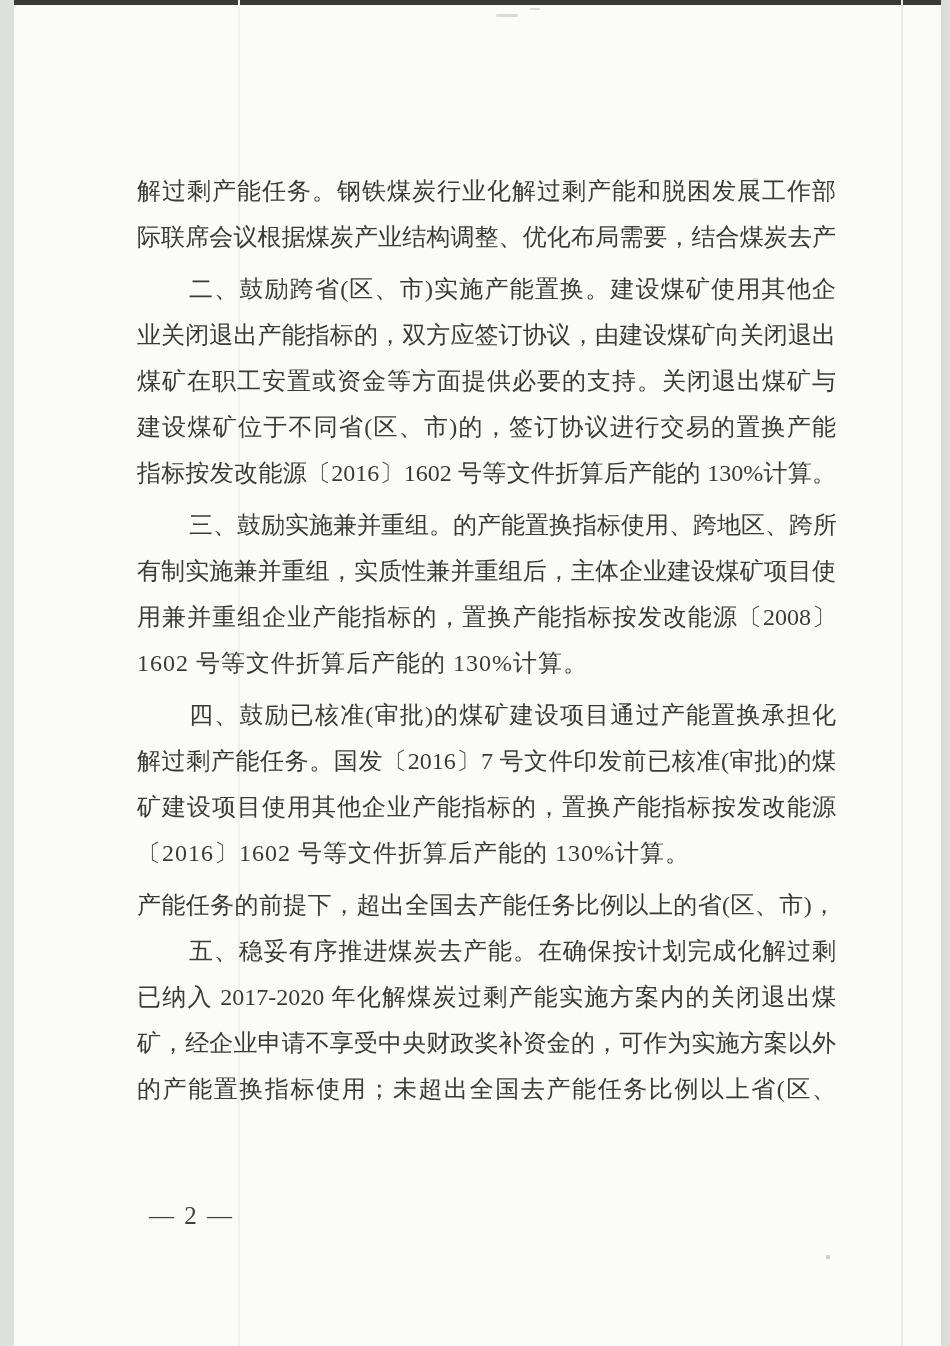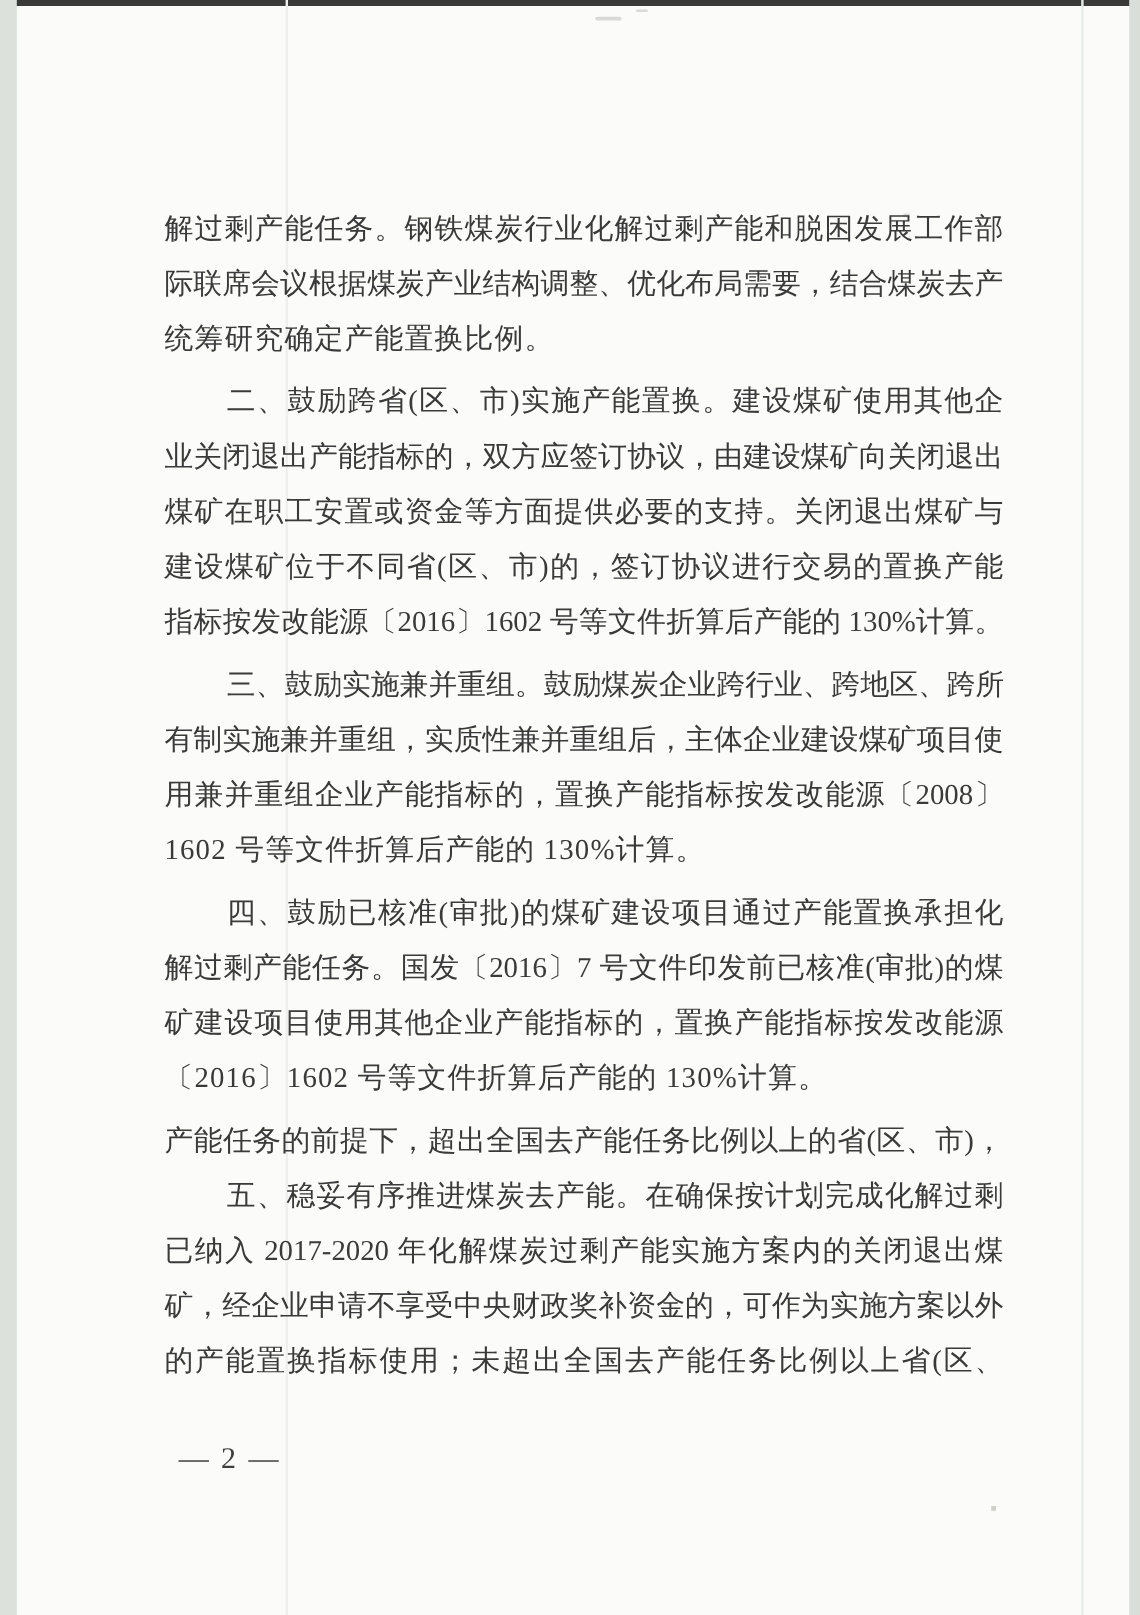--- a/index.html
+++ b/index.html
@@ -86,33 +86,32 @@
   <div class="speck speck-1"></div>
   <div class="speck speck-2"></div>
   <div class="speck speck-3"></div>
   <div class="speck speck-4"></div>
 
   <div class="body-text">
 
     <div class="para">
       <span class="ln full">解过剩产能任务。钢铁煤炭行业化解过剩产能和脱困发展工作部</span>
       <span class="ln full">际联席会议根据煤炭产业结构调整、优化布局需要，结合煤炭去产</span>
-      <span class="ln last">统筹研究确定产能置换比例。</span>
     </div>
 
     <div class="para">
       <span class="ln full indent">二、鼓励跨省(区、市)实施产能置换。建设煤矿使用其他企</span>
       <span class="ln full">业关闭退出产能指标的，双方应签订协议，由建设煤矿向关闭退出</span>
       <span class="ln full">煤矿在职工安置或资金等方面提供必要的支持。关闭退出煤矿与</span>
       <span class="ln full">建设煤矿位于不同省(区、市)的，签订协议进行交易的置换产能</span>
       <span class="ln full">指标按发改能源〔2016〕1602 号等文件折算后产能的 130%计算。</span>
     </div>
 
     <div class="para">
-      <span class="ln full indent">三、鼓励实施兼并重组。鼓励煤炭企业跨行业、跨地区、跨所</span>
+      <span class="ln full indent">三、鼓励实施兼并重组。的产能置换指标使用、跨地区、跨所</span>
       <span class="ln full">有制实施兼并重组，实质性兼并重组后，主体企业建设煤矿项目使</span>
       <span class="ln full">用兼并重组企业产能指标的，置换产能指标按发改能源〔2008〕</span>
       <span class="ln last">1602 号等文件折算后产能的 130%计算。</span>
     </div>
 
     <div class="para">
       <span class="ln full indent">四、鼓励已核准(审批)的煤矿建设项目通过产能置换承担化</span>
       <span class="ln full">解过剩产能任务。国发〔2016〕7 号文件印发前已核准(审批)的煤</span>
       <span class="ln full">矿建设项目使用其他企业产能指标的，置换产能指标按发改能源</span>
       <span class="ln last">〔2016〕1602 号等文件折算后产能的 130%计算。</span>

